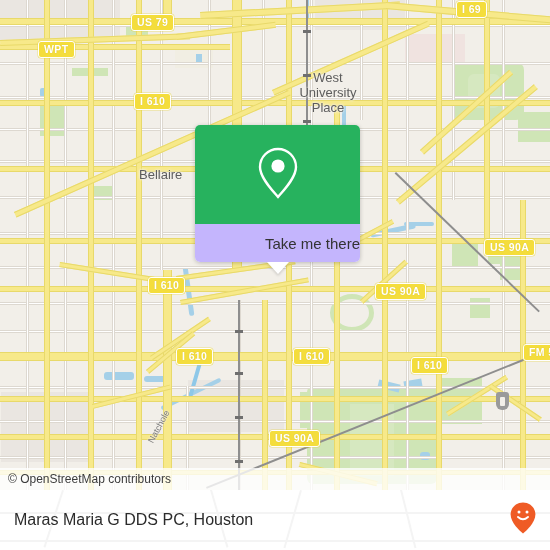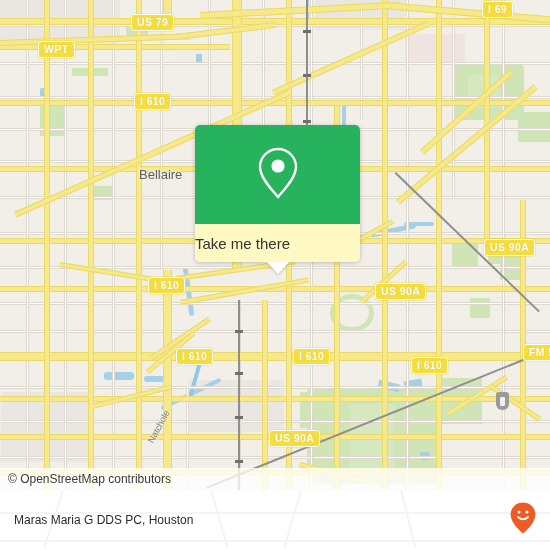--- a/index.html
+++ b/index.html
@@ -81,22 +81,22 @@
   .pop-card{
     width:165px;border-radius:5px;overflow:hidden;
     box-shadow:0 1px 4px rgba(0,0,0,.22);
     background:#ffffff;
   }
   .pop-top{
     height:99px;background:#27b25e;
     display:flex;align-items:center;justify-content:center;
   }
   .pop-bottom{
-    height:38px;background:#fef9c3;
-    display:flex;align-items:center;justify-content:flex-start;
+    height:38px;background:#c4b5fd;
+    display:flex;align-items:center;justify-content:flex-end;
   }
   .pop-bottom span{font-size:15px;color:#333333;}
   .pop-tail{
     position:absolute;left:50%;margin-left:-11px;top:137px;
     width:0;height:0;
     border-left:11px solid transparent;
     border-right:11px solid transparent;
     border-top:12px solid #ffffff;
     filter:drop-shadow(0 2px 1px rgba(0,0,0,.13));
   }
@@ -105,21 +105,21 @@
   #footer{
     position:absolute;left:0;top:490px;width:550px;height:60px;
     background:#ffffff;overflow:hidden;
   }
   .fwm{position:absolute;background:#f4f4f4;}
   #footer .inner{
     position:relative;z-index:2;width:550px;height:60px;
     display:flex;align-items:center;justify-content:space-between;
     padding:0 14px;box-sizing:border-box;
   }
-  #footer .title{font-size:12px;color:#2b2b2b;white-space:nowrap;}
+  #footer .title{font-size:16px;color:#2b2b2b;white-space:nowrap;}
   .logo{display:flex;align-items:center;gap:3px;}
   .logo .word{font-size:29px;color:#222222;letter-spacing:-1.1px;line-height:29px;}
 </style>
 </head>
 <body>
 
 <div id="root">
 
   <div id="map">
     <div class="landmass"></div>
@@ -252,27 +252,28 @@
     <div class="railtick" style="left:235px;top:372px;width:8px;height:3px;"></div>
     <div class="railtick" style="left:235px;top:416px;width:8px;height:3px;"></div>
     <div class="railtick" style="left:235px;top:460px;width:8px;height:3px;"></div>
 
     <div class="rail diag" style="left:206px;top:487px;width:390px;height:2px;transform:rotate(-22deg);"></div>
     <div class="rail diag" style="left:396px;top:172px;width:200px;height:2px;transform:rotate(44deg);"></div>
 
     <div style="position:absolute;left:496px;top:392px;width:13px;height:18px;background:#9a9a9a;border-radius:3px 3px 6px 6px;"></div>
     <div style="position:absolute;left:500px;top:397px;width:5px;height:9px;background:#f2efe9;border-radius:1px;"></div>
 
+    <div class="place placewrap" style="left:283px;top:70px;">West University Place</div>
     <div class="place" style="left:139px;top:167px;">Bellaire</div>
 
     <div class="streetlabel" style="left:146px;top:440px;transform:rotate(-62deg);">Natchole</div>
 
     <div class="shield" style="left:131px;top:14px;">US 79</div>
     <div class="shield" style="left:38px;top:41px;">WPT</div>
-    <div class="shield" style="left:482px;top:1px;">I 69</div>
+    <div class="shield" style="left:456px;top:1px;">I 69</div>
     <div class="shield" style="left:134px;top:93px;">I 610</div>
     <div class="shield" style="left:148px;top:277px;">I 610</div>
     <div class="shield" style="left:176px;top:348px;">I 610</div>
     <div class="shield" style="left:293px;top:348px;">I 610</div>
     <div class="shield" style="left:411px;top:357px;">I 610</div>
     <div class="shield" style="left:484px;top:239px;">US 90A</div>
     <div class="shield" style="left:375px;top:283px;">US 90A</div>
     <div class="shield" style="left:269px;top:430px;">US 90A</div>
     <div class="shield" style="left:523px;top:344px;">FM 5</div>
 

